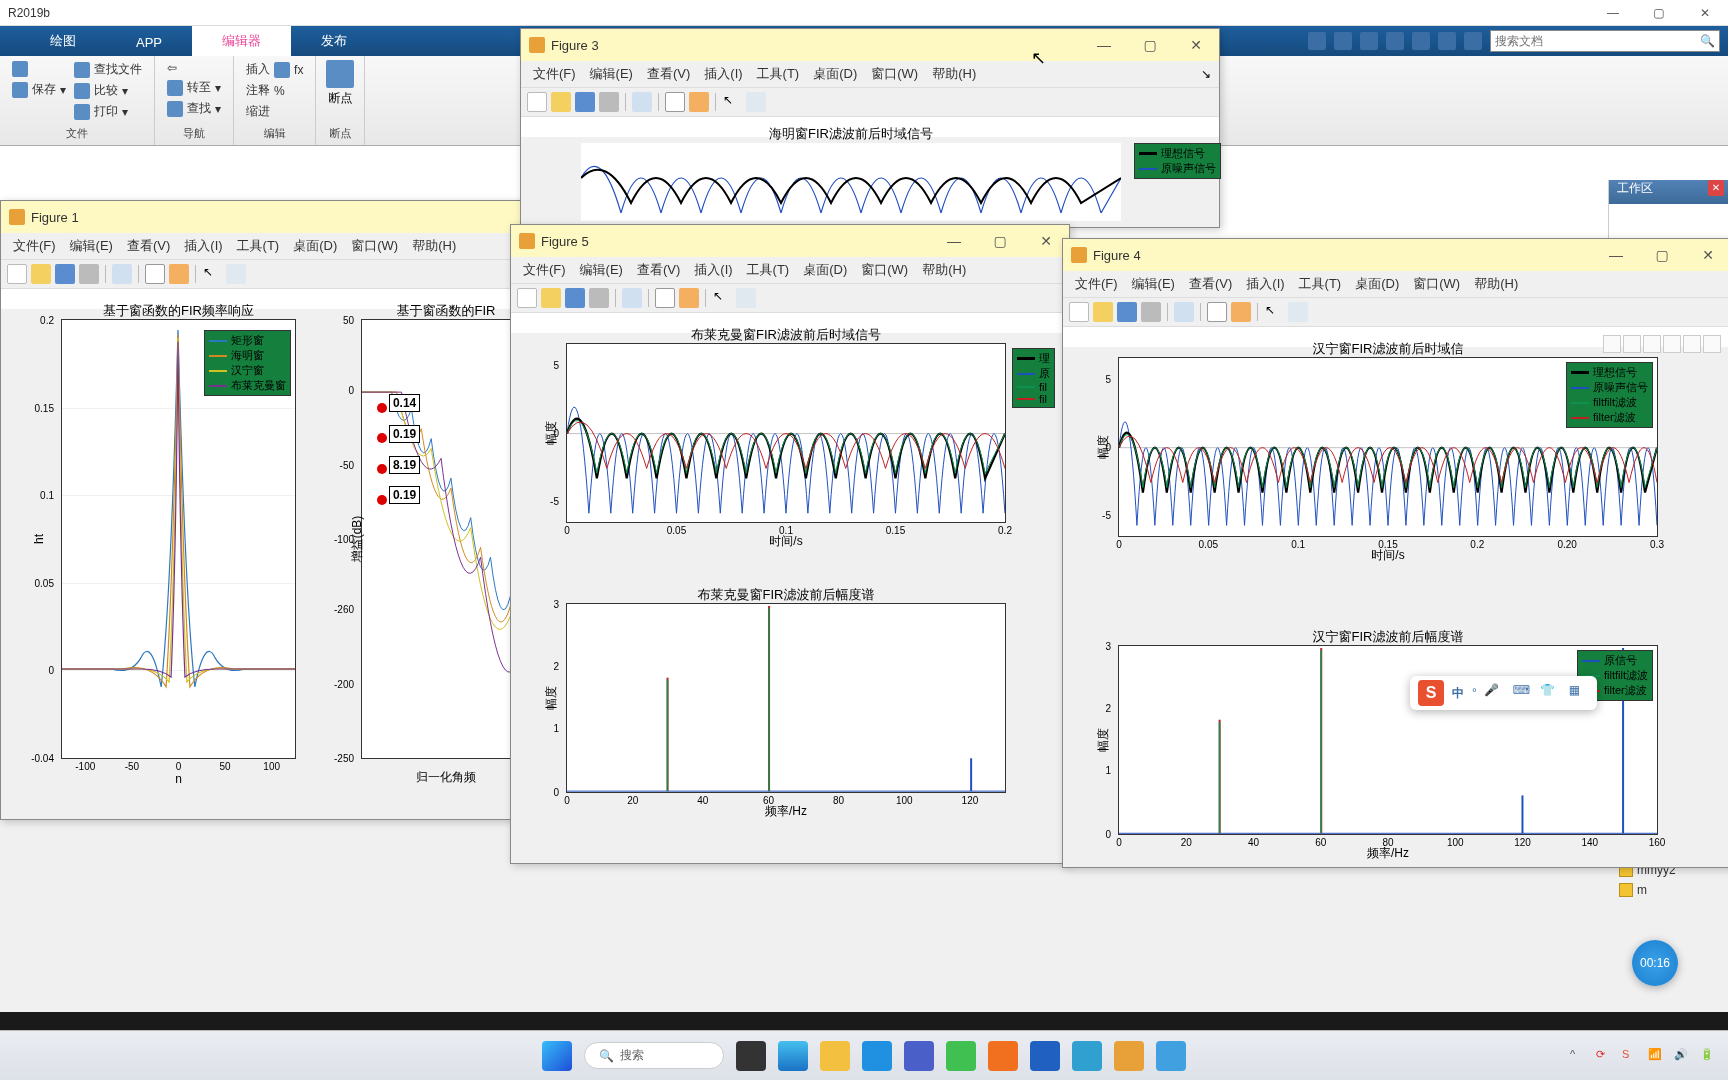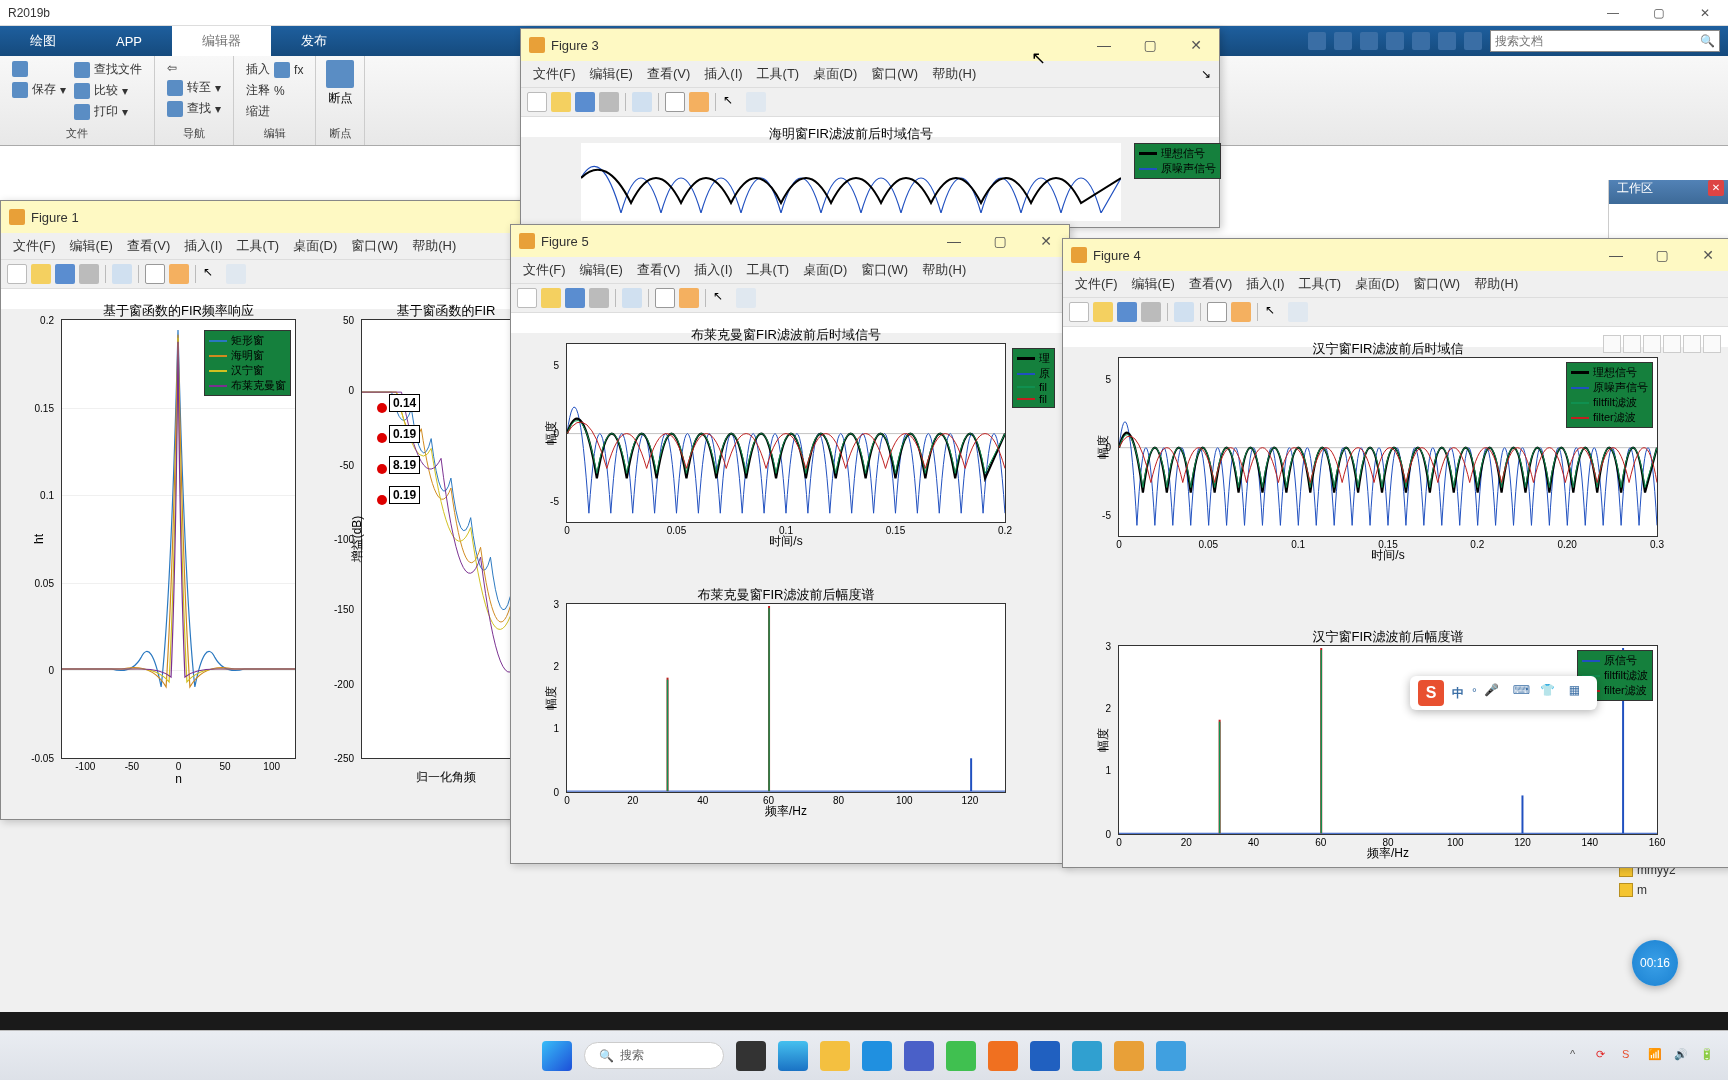--- a/index.html
+++ b/index.html
@@ -4,23 +4,23 @@
 <style>
 * { margin:0; padding:0; box-sizing:border-box; font-family:"Microsoft YaHei",Arial,sans-serif; }
 body { width:1728px; height:1080px; background:#f0f0f0; position:relative; overflow:hidden; font-size:12px; }
 
 
 .matlab-main { position:absolute; top:0; left:0; width:1728px; height:810px; background:#fff; }
 .title-bar { height:26px; background:#fff; display:flex; align-items:center; padding-left:8px; color:#333; border-bottom:1px solid #ddd; }
 .win-controls { position:absolute; top:0; right:0; display:flex; }
 .win-btn { width:46px; height:26px; display:flex; align-items:center; justify-content:center; color:#555; }
 
-.toolstrip-tabs { height:30px; background:linear-gradient(#1e5f9e,#154a7d); display:flex; align-items:center; }
+.toolstrip-tabs { height:30px; background:linear-gradient(#1e5f9e,#154a7d); display:flex; align-items:flex-end; padding-left:20px; }
 .toolstrip-tab { padding:6px 30px; color:#fff; font-size:13px; }
-.toolstrip-tab.active { background:#fff; color:#737373; }
+.toolstrip-tab.active { background:#fff; color:#ec4899; }
 
 .quicktools { position:absolute; top:26px; right:8px; height:30px; display:flex; align-items:center; gap:8px; }
 .qt-icon { width:18px; height:18px; background:#3a6ea5; border-radius:2px; }
 .search-box { width:230px; height:22px; border:1px solid #888; background:#fff; display:flex; align-items:center; padding:0 4px; }
 .search-box input { flex:1; border:none; outline:none; font-size:12px; color:#888; }
 
 .ribbon { height:90px; background:linear-gradient(#f8f8f8,#e8e8e8); border-bottom:1px solid #aaa; display:flex; }
 .ribbon-group { padding:4px 10px; border-right:1px solid #ccc; display:flex; flex-direction:column; justify-content:space-between; }
 .rg-label { text-align:center; color:#444; font-size:11px; }
 .rg-buttons { display:flex; gap:4px; align-items:flex-start; }
@@ -274,21 +274,21 @@
       <div class="grid-line-h" style="top:20%"></div>
         <div class="grid-line-h" style="top:40%"></div>
         <div class="grid-line-h" style="top:60%"></div>
         <div class="grid-line-h" style="top:80%"></div>
       <svg class="waveform" viewBox="0 0 235 440" preserveAspectRatio="none">
         <path d="M0 352 L50 352 Q70 358 80 340 Q90 320 100 370 Q110 280 117 10 Q124 280 134 370 Q144 320 154 340 Q164 358 184 352 L235 352" stroke="#2a78c0" fill="none" stroke-width="1.2"></path>
         <path d="M0 352 L60 352 Q90 345 105 370 Q112 260 117 15 Q122 260 129 370 Q144 345 174 352 L235 352" stroke="#d08a20" fill="none" stroke-width="1.2"></path>
         <path d="M0 352 L70 352 Q95 350 108 365 Q114 250 117 18 Q120 250 126 365 Q139 350 165 352 L235 352" stroke="#d0c020" fill="none" stroke-width="1.2"></path>
         <path d="M0 352 L80 352 Q100 352 110 360 Q115 240 117 22 Q119 240 124 360 Q134 352 155 352 L235 352" stroke="#7a3090" fill="none" stroke-width="1.2"></path>
       </svg>
-      <div class="tick-y" style="top:100%">-0.05</div>
+      <div class="tick-y" style="top:100%">-0.04</div>
       <div class="tick-y" style="top:80%">0</div>
       <div class="tick-y" style="top:60%">0.05</div>
       <div class="tick-y" style="top:40%">0.1</div>
       <div class="tick-y" style="top:20%">0.15</div>
       <div class="tick-y" style="top:0%">0.2</div>
       <div class="tick-x" style="left:10%">-100</div>
       <div class="tick-x" style="left:30%">-50</div>
       <div class="tick-x" style="left:50%">0</div>
       <div class="tick-x" style="left:70%">50</div>
       <div class="tick-x" style="left:90%">100</div>
@@ -325,21 +325,21 @@
       <div class="data-dot" style="top:20%; left:12%"></div>
         <div class="data-tip" style="top:17%; left:16%">0.14</div>
       <div class="data-dot" style="top:27%; left:12%"></div>
         <div class="data-tip" style="top:24%; left:16%">0.19</div>
       <div class="data-dot" style="top:34%; left:12%"></div>
         <div class="data-tip" style="top:31%; left:16%">8.19</div>
       <div class="data-dot" style="top:41%; left:12%"></div>
         <div class="data-tip" style="top:38%; left:16%">0.19</div>
       <div class="tick-y" style="top:100%">-250</div>
       <div class="tick-y" style="top:83%">-200</div>
-      <div class="tick-y" style="top:66%">-150</div>
+      <div class="tick-y" style="top:66%">-260</div>
       <div class="tick-y" style="top:50%">-100</div>
       <div class="tick-y" style="top:33%">-50</div>
       <div class="tick-y" style="top:16%">0</div>
       <div class="tick-y" style="top:0%">50</div>
     </div>
   </div>
 </div>
 
 <div class="figure-window" style="top:28px; left:520px; width:700px; height:200px;">
   <div class="fig-title">

